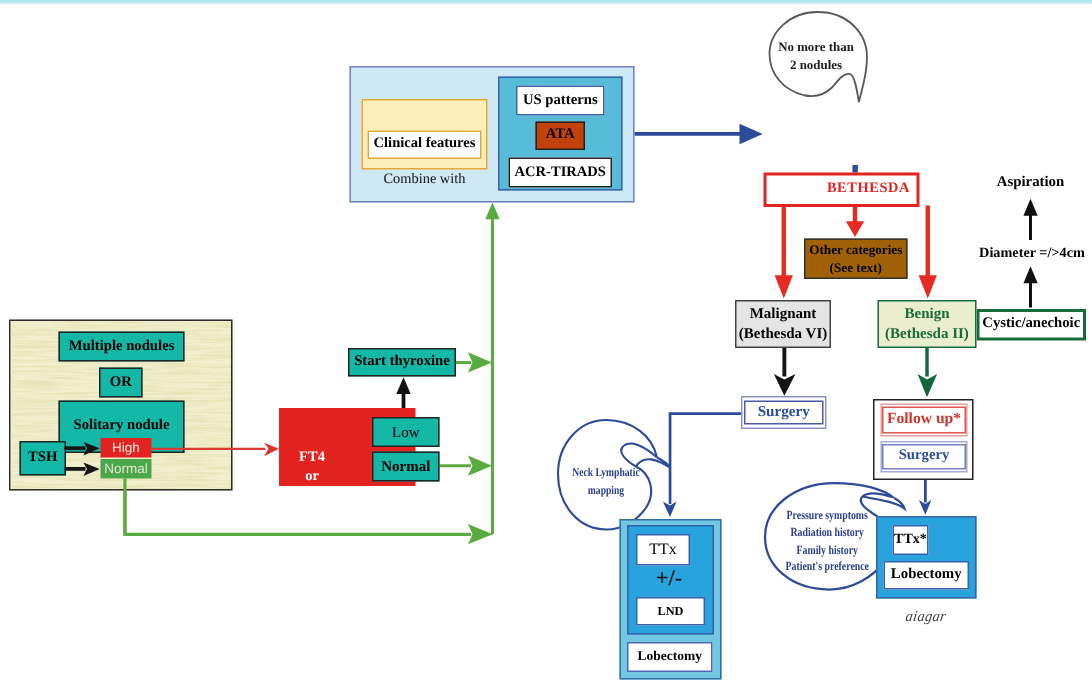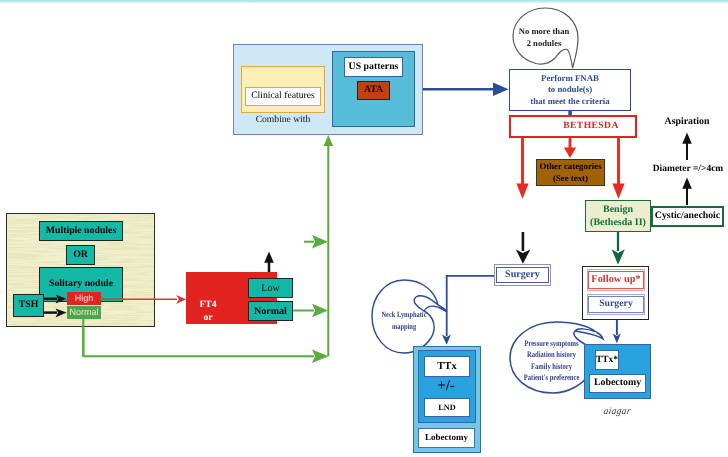--- a/index.html
+++ b/index.html
@@ -35,33 +35,33 @@
   #low{left:248px;top:278px;width:45px;height:20px;font-weight:normal;font-size:10px;}
   #nrm{left:248px;top:301px;width:45px;height:20px;font-weight:bold;font-size:10px;}
   #startthy{left:232px;top:232px;width:72px;height:19px;font-weight:bold;font-size:9.8px;}
 
   
   #usPanel{left:233px;top:44px;width:190px;height:91px;background:#cfe8f5;border:1.6px solid #737fbd;}
   #clinWrap{left:241px;top:66px;width:84px;height:47px;background:#fdeeb7;border:1.4px solid #e0a93c;
      justify-content:flex-start;padding-top:5px;}
   #clinWrap .ttl{font-weight:normal;font-size:9.6px;color:#111;margin-top:43px;}
   #clinVal{left:245px;top:87px;width:76px;height:19px;background:#fff;border:1.4px solid #e0a93c;
-     font-weight:normal;font-size:9.7px;}
+     font-weight:bold;font-size:9.7px;}
   #tealPanel{left:332px;top:51px;width:83px;height:76px;background:#56bcd8;border:1.5px solid #3a62a8;}
   #usp{left:344px;top:57px;width:59px;height:20px;background:#fff;border:1.2px solid #3a62a8;
      font-weight:bold;font-size:9.8px;}
   #ata{left:357px;top:81px;width:33px;height:19px;background:#c2410c;border:1.6px solid #222;
      font-weight:bold;font-size:9.8px;}
   #acr{left:339px;top:105px;width:69px;height:20px;background:#fff;border:1.6px solid #222;
      font-weight:bold;font-size:9.7px;}
 
   
   #fnab{left:509px;top:69px;width:122px;height:42px;background:#fff;border:1.7px solid #2c4b9b;
      color:#2c4b9b;font-weight:bold;font-size:8.8px;line-height:1.32;}
-  #beth{left:509px;top:115px;width:128px;height:23px;background:#fff;border:2px solid #e2231f;
+  #beth{left:509px;top:115px;width:104px;height:23px;background:#fff;border:2px solid #e2231f;
      color:#e2231f;font-weight:bold;font-size:9.6px;letter-spacing:.4px;padding-left:36px;}
   #othercat{left:536px;top:159px;width:69px;height:27px;background:#a16207;border:1.2px solid #333;
      font-weight:bold;font-size:8.8px;line-height:1.26;}
   #malig{left:490px;top:200px;width:64px;height:32px;background:#e4e4e4;border:1.6px solid #444;
      font-weight:bold;font-size:10px;line-height:1.34;}
   #benign{left:585px;top:200px;width:66px;height:32px;background:#eaeecf;border:1.5px solid #1a6b3c;
      color:#1a6b3c;font-weight:bold;font-size:10px;line-height:1.34;}
   #cystic{left:651px;top:206px;width:73px;height:21px;background:#fff;border:2px solid #186b3a;
      font-weight:bold;font-size:9.8px;}
   #aspir{left:643px;top:115px;width:88px;height:14px;font-weight:bold;font-size:9.9px;}
@@ -75,22 +75,22 @@
   #fu{left:587px;top:269px;width:58px;height:22px;background:#fff;border:1.1px solid #eaa09c;padding:1.2px;}
   #fu .inner{width:100%;height:100%;border:1.2px solid #e2554f;display:flex;align-items:center;
      justify-content:center;color:#cf3630;font-weight:bold;font-size:10.4px;}
   #surgR{left:587px;top:294px;width:58px;height:21px;background:#fff;border:1.1px solid #a4abd8;padding:1.4px;}
   #surgR .inner{width:100%;height:100%;border:1.2px solid #7681c2;display:flex;align-items:center;
      justify-content:center;color:#2c4b9b;font-weight:bold;font-size:9.8px;}
 
   
   #ttxOuter{left:413px;top:346px;width:68px;height:107px;background:#72c7e2;border:1.4px solid #2f6fa8;}
   #ttxInner{left:418px;top:350px;width:58px;height:73px;background:#29a3dd;border:1.4px solid #3a62a8;}
-  #ttx1{left:424px;top:356px;width:46px;height:21px;background:#fff;border:1.2px solid #3a62a8;
-     font-weight:bold;font-size:10.6px;}
+  #ttx1{left:424px;top:356px;width:36px;height:21px;background:#fff;border:1.2px solid #3a62a8;
+     font-weight:normal;font-size:10.6px;}
   #pm{left:417px;top:379px;width:58px;height:15px;color:#111;font-weight:bold;font-size:15px;}
   #lnd{left:424px;top:398px;width:46px;height:19px;background:#fff;border:1.2px solid #3a62a8;
      font-weight:bold;font-size:8.2px;}
   #lob1{left:418px;top:428px;width:57px;height:20px;background:#fff;border:1.2px solid #5566b8;
      font-weight:bold;font-size:9px;}
 
   #ttx2Outer{left:584px;top:344px;width:67px;height:55px;background:#29a3dd;border:1.2px solid #3a62a8;}
   #ttx2{left:595px;top:350px;width:24px;height:20px;background:#fff;border:1.3px solid #3a62a8;
      font-weight:bold;font-size:9.4px;}
   #lob2{left:589px;top:374px;width:57px;height:19px;background:#fff;border:1.3px solid #3a62a8;
@@ -258,47 +258,52 @@
     <span>FT4</span>
     <span>or</span>
     <span>FT3 &amp; FT4</span>
   </div>
   <div class="bx wbox" id="low">
     <span>Low</span>
   </div>
   <div class="bx wbox" id="nrm">
     <span>Normal</span>
   </div>
+  <div class="bx wbox" id="startthy">
+    <span>Start thyroxine</span>
+  </div>
 
   <div class="bx" id="usPanel"></div>
   <div class="bx" id="clinWrap">
     <span class="ttl">Combine with</span>
   </div>
   <div class="bx" id="clinVal">
     <span>Clinical features</span>
   </div>
   <div class="bx" id="tealPanel"></div>
   <div class="bx" id="usp">
     <span>US patterns</span>
   </div>
   <div class="bx" id="ata">
     <span>ATA</span>
   </div>
-
-  <div class="bx" id="fnab">
-    <span>Perform FNAB</span>
-    <span>to nodule(s)</span>
-    <span>that meet the criteria</span>
-  </div>
+  <div class="bx" id="acr">
+    <span>ACR-TIRADS</span>
+  </div>
+
   <div class="bx" id="beth">
     <span>BETHESDA</span>
   </div>
   <div class="bx" id="othercat">
     <span>Other categories</span>
     <span>(See text)</span>
+  </div>
+  <div class="bx" id="malig">
+    <span>Malignant</span>
+    <span>(Bethesda VI)</span>
   </div>
   <div class="bx" id="benign">
     <span>Benign</span>
     <span>(Bethesda II)</span>
   </div>
   <div class="bx" id="cystic">
     <span>Cystic/anechoic</span>
   </div>
   <div class="bx" id="aspir">
     <span>Aspiration</span>

